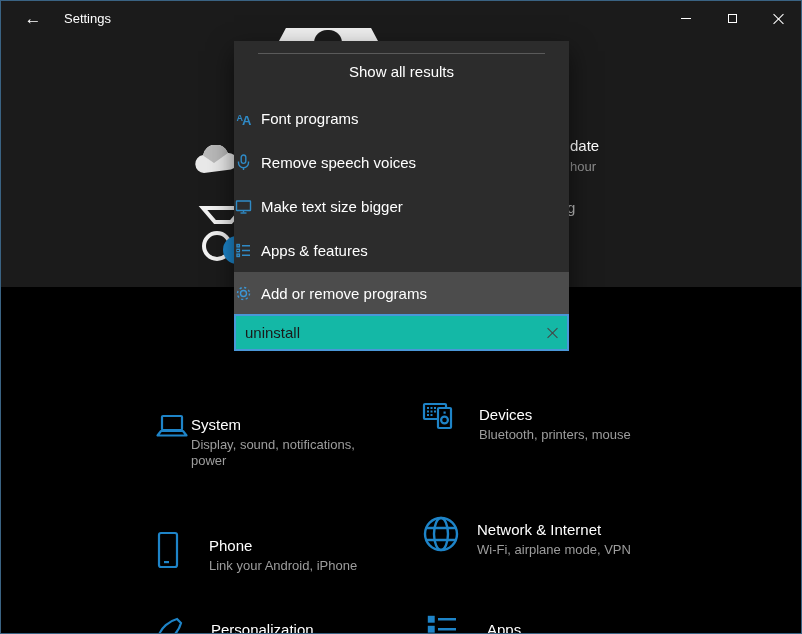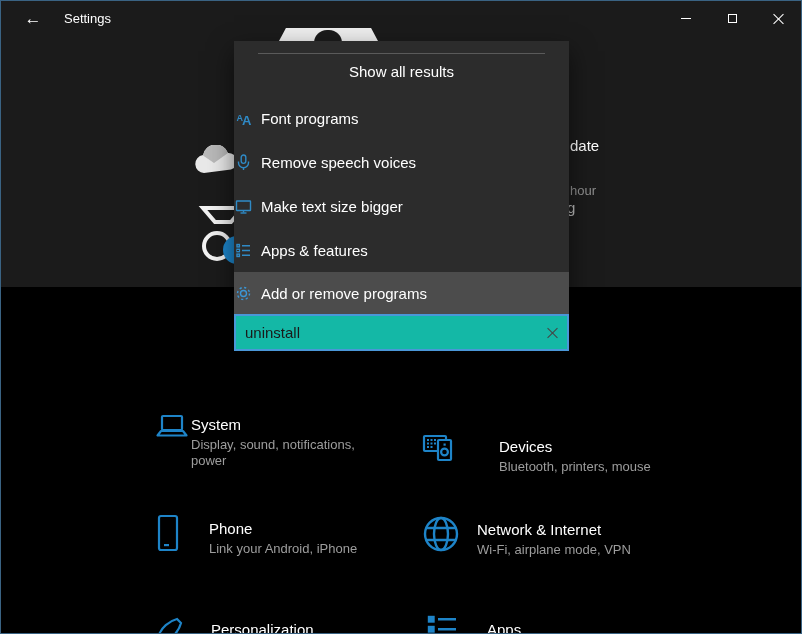--- a/index.html
+++ b/index.html
@@ -29,21 +29,21 @@
   
   .laptop-top { position:absolute; left:278px; top:27px; width:99px; height:13px; background:#eee;
     clip-path:polygon(7% 0, 93% 0, 100% 100%, 0 100%); z-index:2; }
   .laptop-notch { position:absolute; left:313px; top:29px; width:28px; height:13px; border-radius:14px 14px 0 0; background:#1b1b1b; z-index:3; }
   .hero-cloud { position:absolute; left:193px; top:144px; z-index:2; }
   .hero-funnel { position:absolute; left:194px; top:203px; z-index:2; }
 
   
   .frag { position:absolute; z-index:2; white-space:nowrap; }
   .frag-date { left:569px; top:136px; color:#fff; font-size:15px;text-align:right; }
-  .frag-hour { left:569px; top:158px; color:#8f8f8f; font-size:13px;margin-top:24px; }
+  .frag-hour { left:569px; top:158px; color:#8f8f8f; font-size:13px; }
   .frag-g { left:566px; top:198px; color:#bdbdbd; font-size:15px; }
 
   
   .dropdown { position:absolute; left:233px; top:40px; width:335px; height:273px; background:#2c2c2c; z-index:10; box-shadow:0 10px 24px rgba(0,0,0,.55); }
   .dd-divider { position:absolute; left:24px; right:24px; top:12px; height:1px; background:#5a5a5a; }
   .dd-showall { position:absolute; left:0; top:22px; width:100%; text-align:center; color:#fff; font-size:15px; cursor:pointer; }
   .dd-items { position:absolute; left:0; top:55px; width:100%; }
   .dd-item { height:44px; display:flex; align-items:center; padding-left:1px; color:#fff; font-size:15px; cursor:pointer; }
   .dd-item.highlighted { background:#4c4c4c; height:42px; }
   .dd-icon { width:17px; height:17px; margin-right:9px; display:flex; align-items:flex-end; justify-content:center; flex:0 0 auto; }
@@ -60,22 +60,22 @@
   .x-glyph::before { transform:rotate(45deg); }
   .x-glyph::after { transform:rotate(-45deg); }
 
   
   .tile { position:absolute; display:flex; cursor:pointer; }
   .tile-icon { flex:0 0 auto; }
   .tile-text { }
   .tile-title { color:#fff; font-size:15px; line-height:20px; }
   .tile-sub { color:#9d9d9d; font-size:13px; line-height:16px; margin-top:2px; }
   .t-system { left:152px; top:408px; } .t-system .tile-text { margin-top:6px; width:168px; }
-  .t-devices { left:420px; top:427px;gap:20px; } .t-devices .tile-text { margin-left:16px; margin-top:9px; width:190px; }
-  .t-phone { left:152px; top:512px; } .t-phone .tile-text { margin-left:26px; margin-top:6px; width:180px; }
+  .t-devices { left:420px; top:395px; } .t-devices .tile-text { margin-left:16px; margin-top:9px; width:190px; }
+  .t-phone { left:152px; top:529px; } .t-phone .tile-text { margin-left:26px; margin-top:6px; width:180px; }
   .t-network { left:420px; top:513px; } .t-network .tile-text { margin-left:16px; margin-top:6px; width:190px; }
   .t-personalization { left:148px; top:612px; } .t-personalization .tile-text { margin-left:24px; margin-top:7px; }
   .t-apps { left:424px; top:612px; } .t-apps .tile-text { margin-left:24px; margin-top:7px; }
 </style>
 </head>
 <body>
 
 <div class="hero-band"></div>
 
 <div class="laptop-top"></div>

